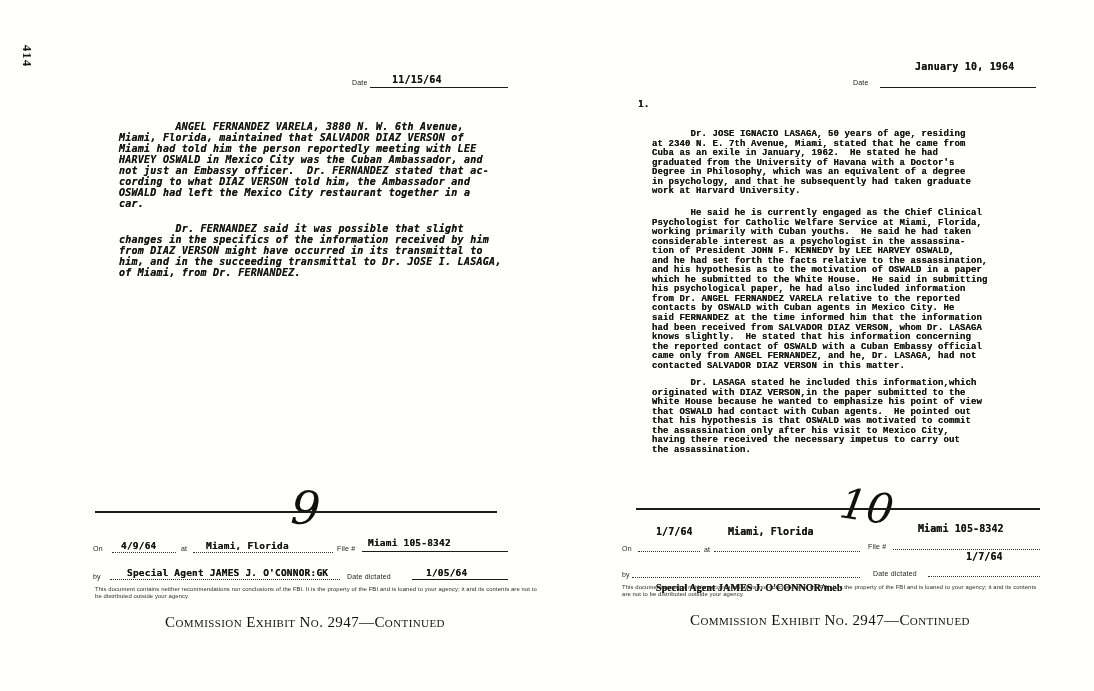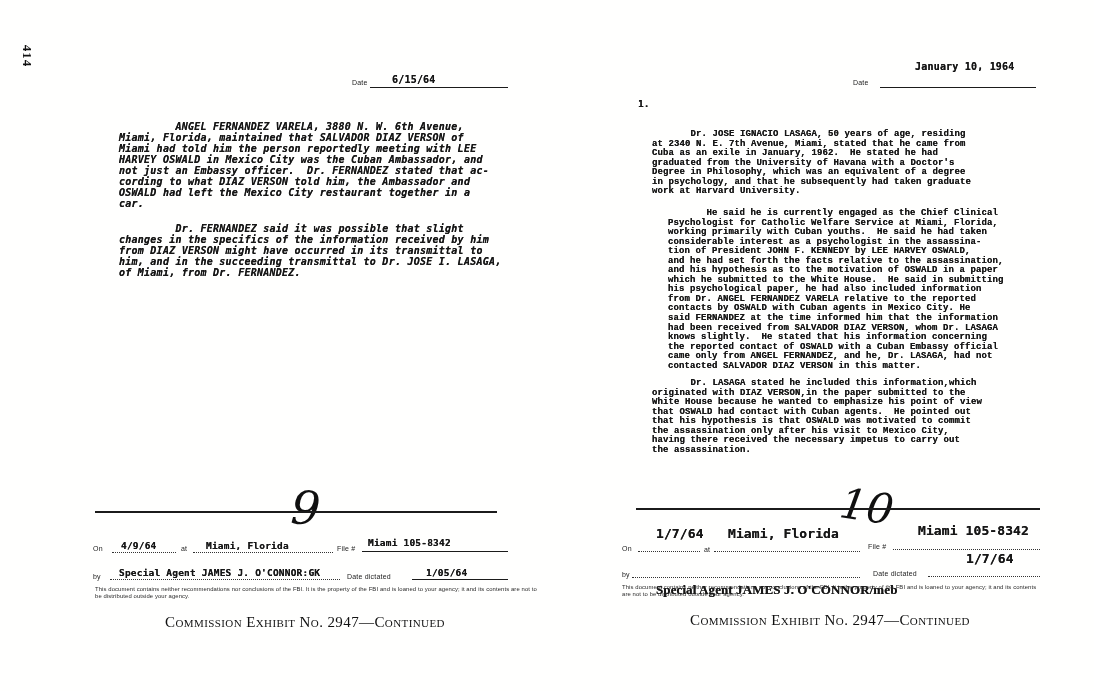--- a/index.html
+++ b/index.html
@@ -22,21 +22,21 @@
   .para-left{font-size:10px;line-height:11px;letter-spacing:0.25px;width:400px;font-style:italic;}
   .para-right{font-size:9px;line-height:9.55px;letter-spacing:0.1px;width:345px;font-family:Liberation Mono, monospace;}
 
   
   .form-label{
     position:absolute;
     font-family:"Liberation Sans", sans-serif;
     font-size:7px;color:#222;letter-spacing:0.2px;
   }
   .typed-small{position:absolute;font-size:9.5px;letter-spacing:0.2px;}
-  .typed-small-r{position:absolute;font-size:13px;letter-spacing:0.1px;}
+  .typed-small-r{position:absolute;font-size:10px;letter-spacing:0.1px;}
 
   .rule{position:absolute;background:#1b1b1b;height:1px;}
   .rule-heavy{height:2px;}
   .rule-dotted{height:0;background:none;border-bottom:1px dotted #333;}
 
   .handwritten{
     position:absolute;
     font-family:"DejaVu Serif", serif;
     font-style:italic;font-weight:400;
     color:#101010;
@@ -68,21 +68,21 @@
 </head>
 <body>
 
 <div class="canvas">
 
   <div class="margin-number" style="left:16px;top:48px;">414</div>
 
   <div>
 
     <span class="form-label" style="left:352px;top:79px;">Date</span>
-    <span class="typed typed-small" style="left:392px;top:74px;font-size:10px;">6/15/64</span>
+    <span class="typed typed-small" style="left:392px;top:74px;font-size:10px;">11/15/64</span>
     <div class="rule" style="left:370px;top:87px;width:138px;"></div>
 
     <div class="typed para para-left" style="left:119px;top:121px;">         ANGEL FERNANDEZ VARELA, 3880 N. W. 6th Avenue,
 Miami, Florida, maintained that SALVADOR DIAZ VERSON of
 Miami had told him the person reportedly meeting with LEE
 HARVEY OSWALD in Mexico City was the Cuban Ambassador, and
 not just an Embassy officer.  Dr. FERNANDEZ stated that ac-
 cording to what DIAZ VERSON told him, the Ambassador and
 OSWALD had left the Mexico City restaurant together in a
 car.</div>
@@ -101,21 +101,21 @@
 
     <span class="form-label" style="left:181px;top:545px;">at</span>
     <span class="typed typed-small" style="left:206px;top:540px;">Miami, Florida</span>
     <div class="rule rule-dotted" style="left:193px;top:552px;width:140px;"></div>
 
     <span class="form-label" style="left:337px;top:545px;">File #</span>
     <span class="typed typed-small" style="left:368px;top:537px;">Miami 105-8342</span>
     <div class="rule" style="left:362px;top:551px;width:146px;"></div>
 
     <span class="form-label" style="left:93px;top:573px;">by</span>
-    <span class="typed typed-small" style="left:119px;top:567px;">Special Agent JAMES J. O'CONNOR:GK</span>
+    <span class="typed typed-small" style="left:127px;top:567px;">Special Agent JAMES J. O'CONNOR:GK</span>
     <div class="rule rule-dotted" style="left:110px;top:579px;width:230px;"></div>
 
     <span class="form-label" style="left:347px;top:573px;">Date dictated</span>
     <span class="typed typed-small" style="left:426px;top:567px;">1/05/64</span>
     <div class="rule" style="left:412px;top:579px;width:96px;"></div>
 
     <div class="disclaimer" style="left:95px;top:586px;width:448px;">This document contains neither recommendations nor conclusions of the FBI.  It is the property of the FBI  and is loaned to your agency; it and its contents are not to be distributed outside your agency.</div>
 
     <div class="caption" style="left:95px;top:614px;width:420px;">Commission Exhibit No. 2947—Continued</div>
   </div>
@@ -128,21 +128,21 @@
 
     <span class="typed typed-small-r" style="left:638px;top:98px;font-size:9.5px;">1.</span>
 
     <div class="typed para para-right" style="left:652px;top:130px;">       Dr. JOSE IGNACIO LASAGA, 50 years of age, residing
 at 2340 N. E. 7th Avenue, Miami, stated that he came from
 Cuba as an exile in January, 1962.  He stated he had
 graduated from the University of Havana with a Doctor's
 Degree in Philosophy, which was an equivalent of a degree
 in psychology, and that he subsequently had taken graduate
 work at Harvard University.</div>
-    <div class="typed para para-right" style="left:652px;top:209px;margin-left:16px;">       He said he is currently engaged as the Chief Clinical
+    <div class="typed para para-right" style="left:652px;top:209px;">       He said he is currently engaged as the Chief Clinical
 Psychologist for Catholic Welfare Service at Miami, Florida,
 working primarily with Cuban youths.  He said he had taken
 considerable interest as a psychologist in the assassina-
 tion of President JOHN F. KENNEDY by LEE HARVEY OSWALD,
 and he had set forth the facts relative to the assassination,
 and his hypothesis as to the motivation of OSWALD in a paper
 which he submitted to the White House.  He said in submitting
 his psychological paper, he had also included information
 from Dr. ANGEL FERNANDEZ VARELA relative to the reported
 contacts by OSWALD with Cuban agents in Mexico City. He

